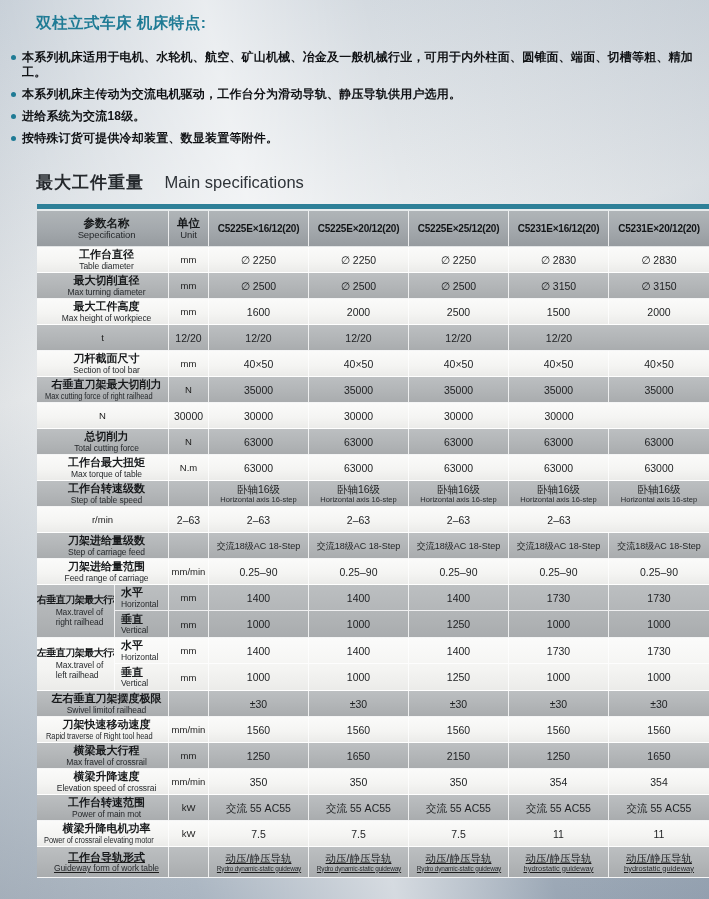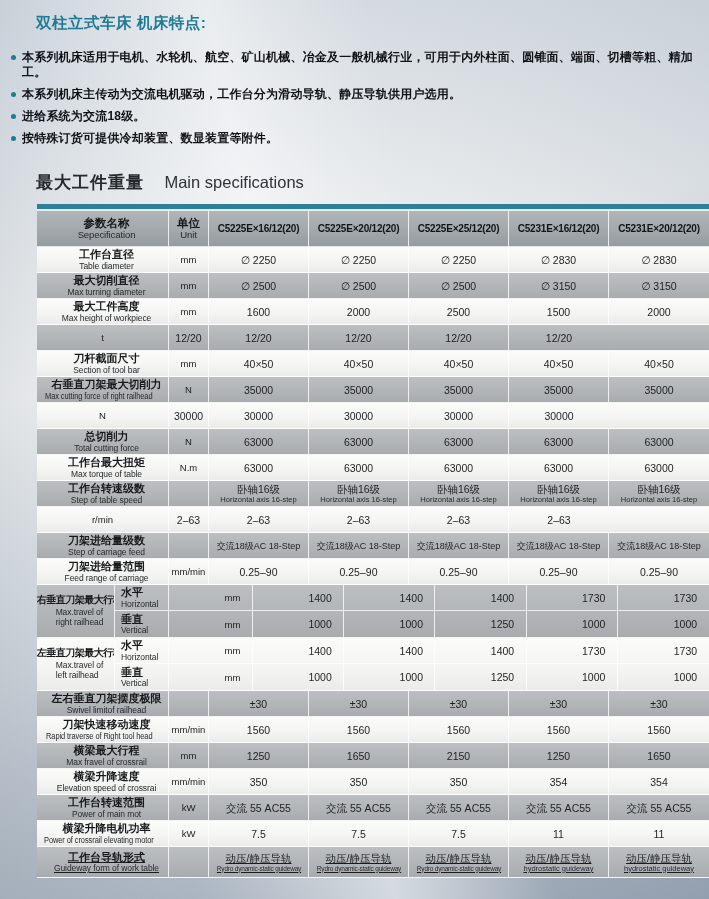--- a/index.html
+++ b/index.html
@@ -59,21 +59,21 @@
   .v1.small{ font-size:9px; }
   .v2{ display:inline-block; font-size:7.5px; line-height:9px; color:#26292c; white-space:nowrap; transform-origin:center; }
   .v2.squeeze{ transform:scaleX(.86); letter-spacing:-.2px; }
 
   
   .group{ display:flex; border-bottom:1px solid rgba(255,255,255,.85); }
   .gname{ width:78px; flex:none; border-right:1px solid rgba(255,255,255,.8);
           display:flex; flex-direction:column; justify-content:center; }
   .gname .zh{ font-size:10px; letter-spacing:-.5px; }
   .gright{ flex:1; }
-  .subrow{ display:grid; grid-template-columns:54px 40px repeat(5,1fr); height:26px;gap:44px; }
+  .subrow{ display:grid; grid-template-columns:54px 40px repeat(5,1fr); height:26px; }
   .subrow:first-child{ border-bottom:1px solid rgba(255,255,255,.8); }
   .sub{ align-items:flex-start; padding-left:6px; }
 </style>
 </head>
 <body>
 
 <div class="page">
   <div class="content">
 
     <div class="head">

